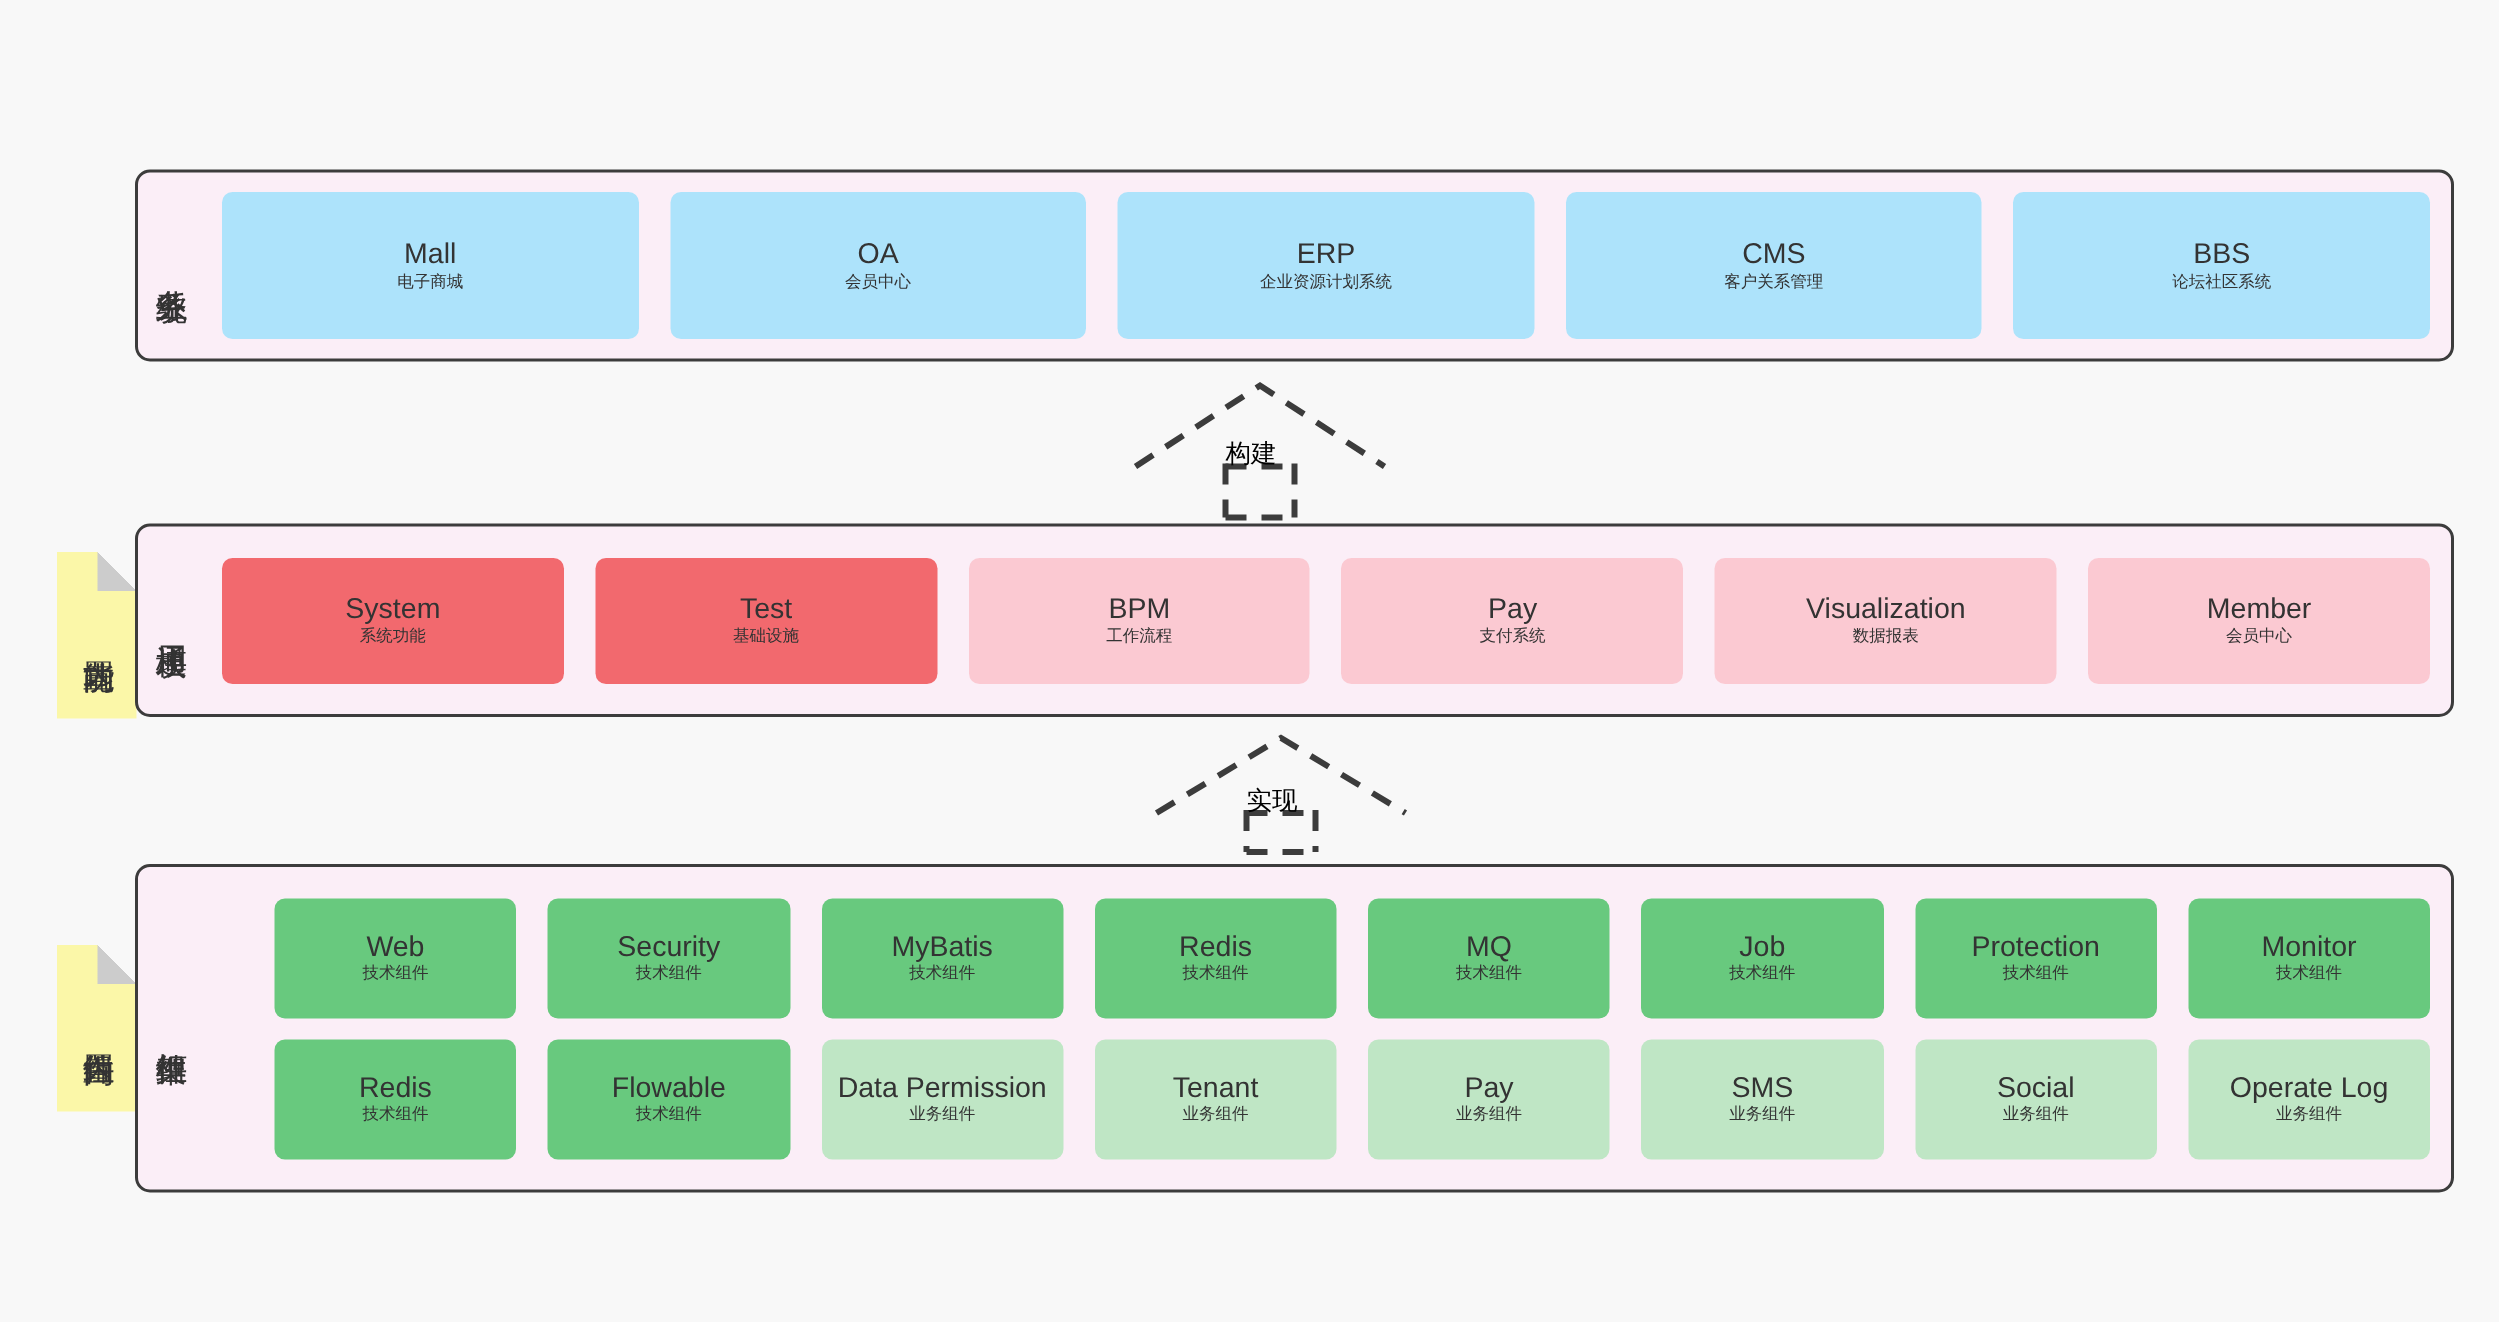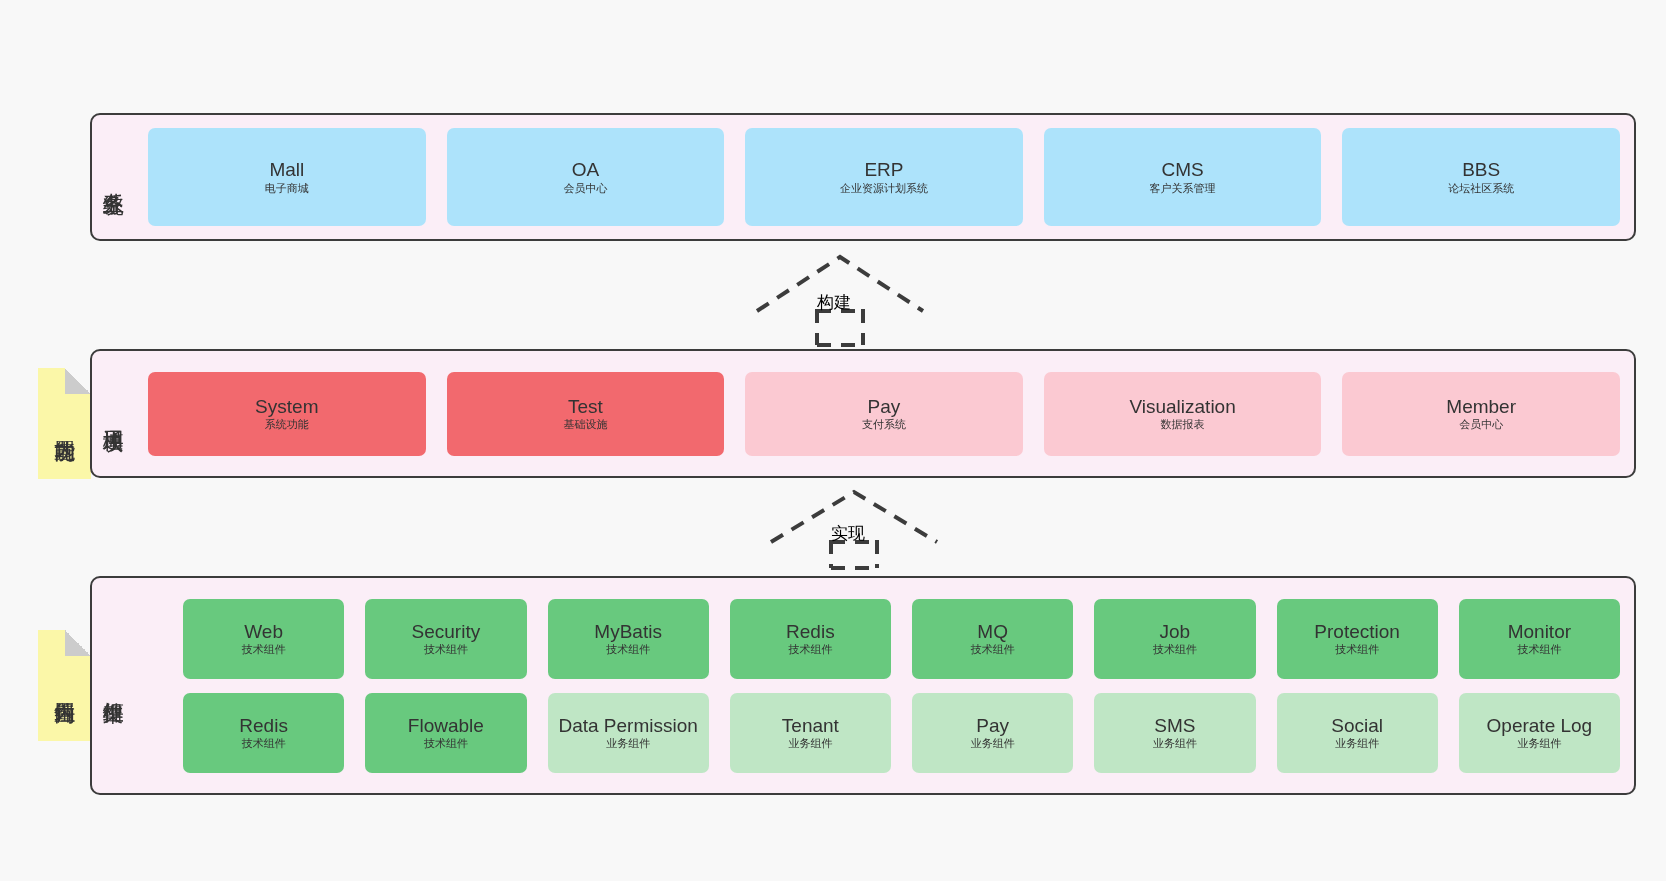--- a/index.html
+++ b/index.html
@@ -188,20 +188,24 @@
       <div class="row">
         <div class="box c-red">
           <span class="name">System</span>
           <span class="sub">系统功能</span>
         </div>
         <div class="box c-red">
           <span class="name">Test</span>
           <span class="sub">基础设施</span>
         </div>
         <div class="box c-pink">
+          <span class="name">BPM</span>
+          <span class="sub">工作流程</span>
+        </div>
+        <div class="box c-pink">
           <span class="name">Pay</span>
           <span class="sub">支付系统</span>
         </div>
         <div class="box c-pink">
           <span class="name">Visualization</span>
           <span class="sub">数据报表</span>
         </div>
         <div class="box c-pink">
           <span class="name">Member</span>
           <span class="sub">会员中心</span>

